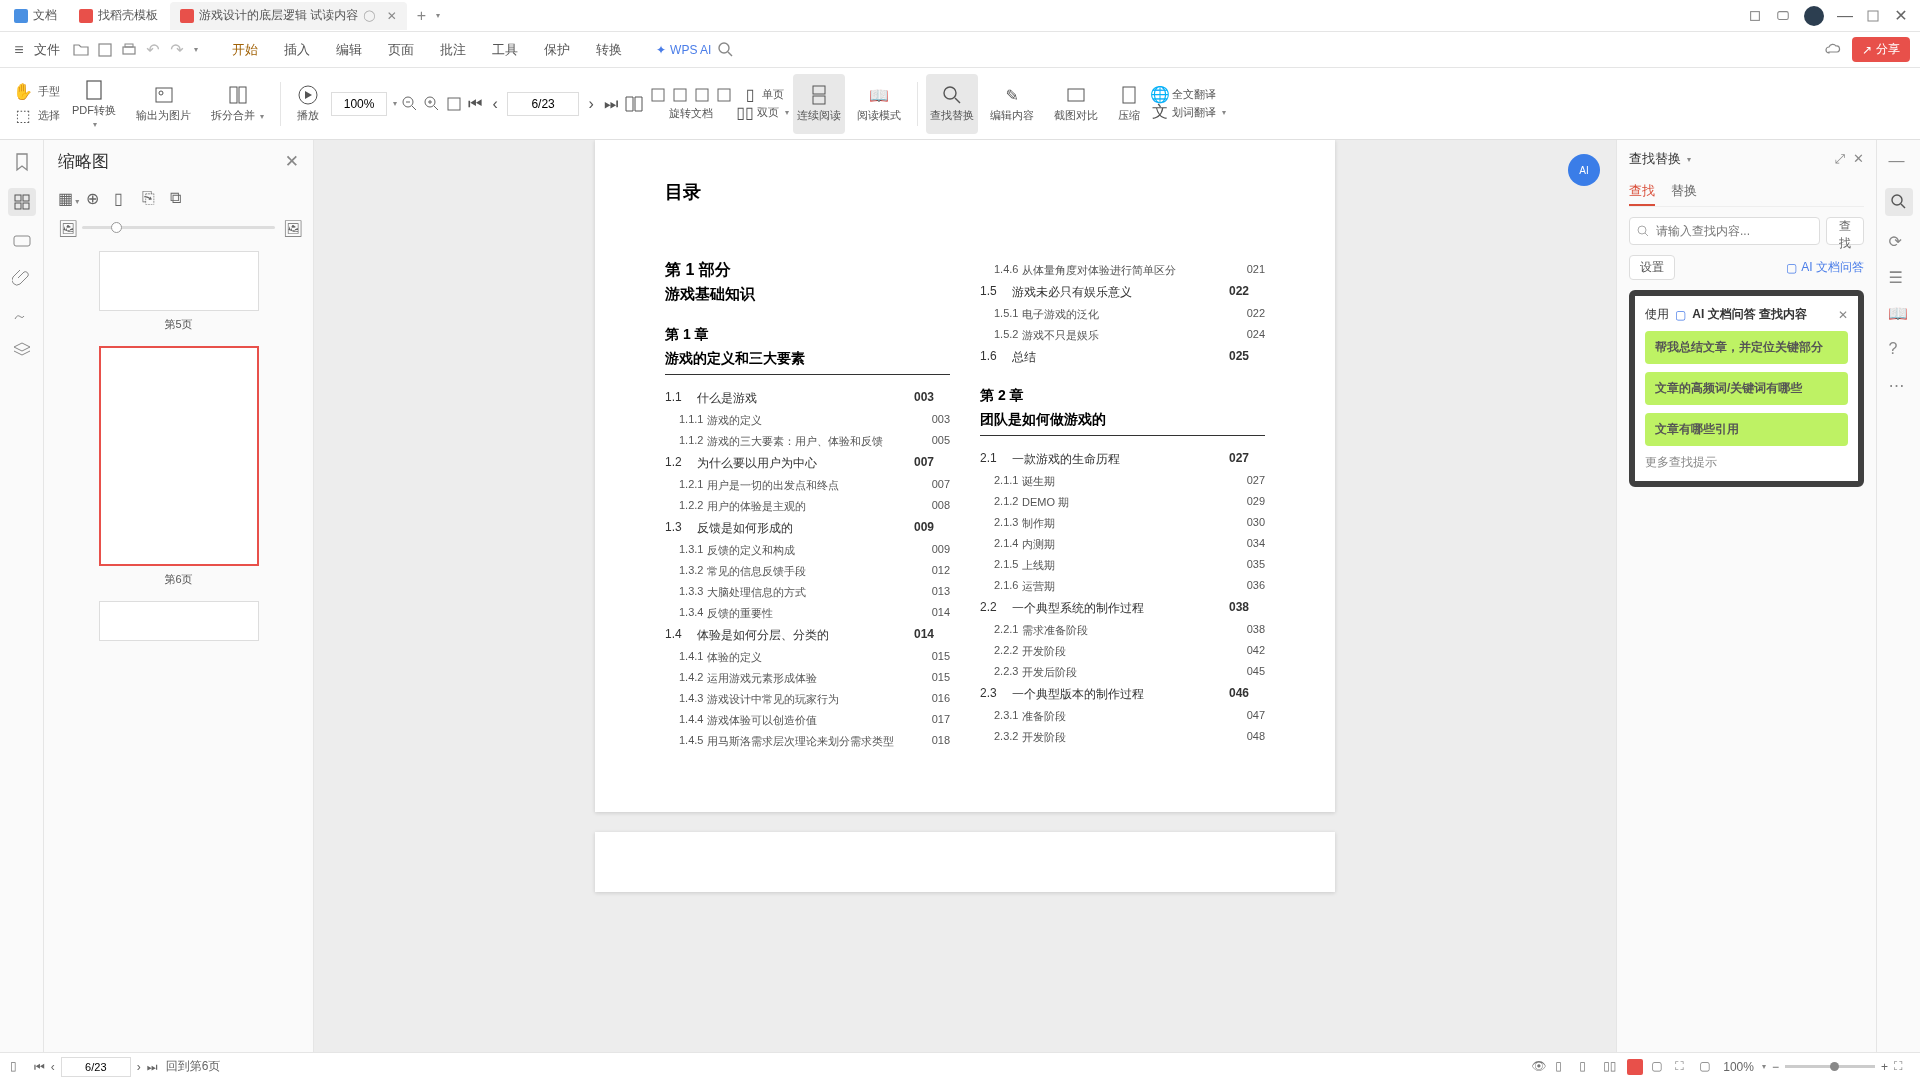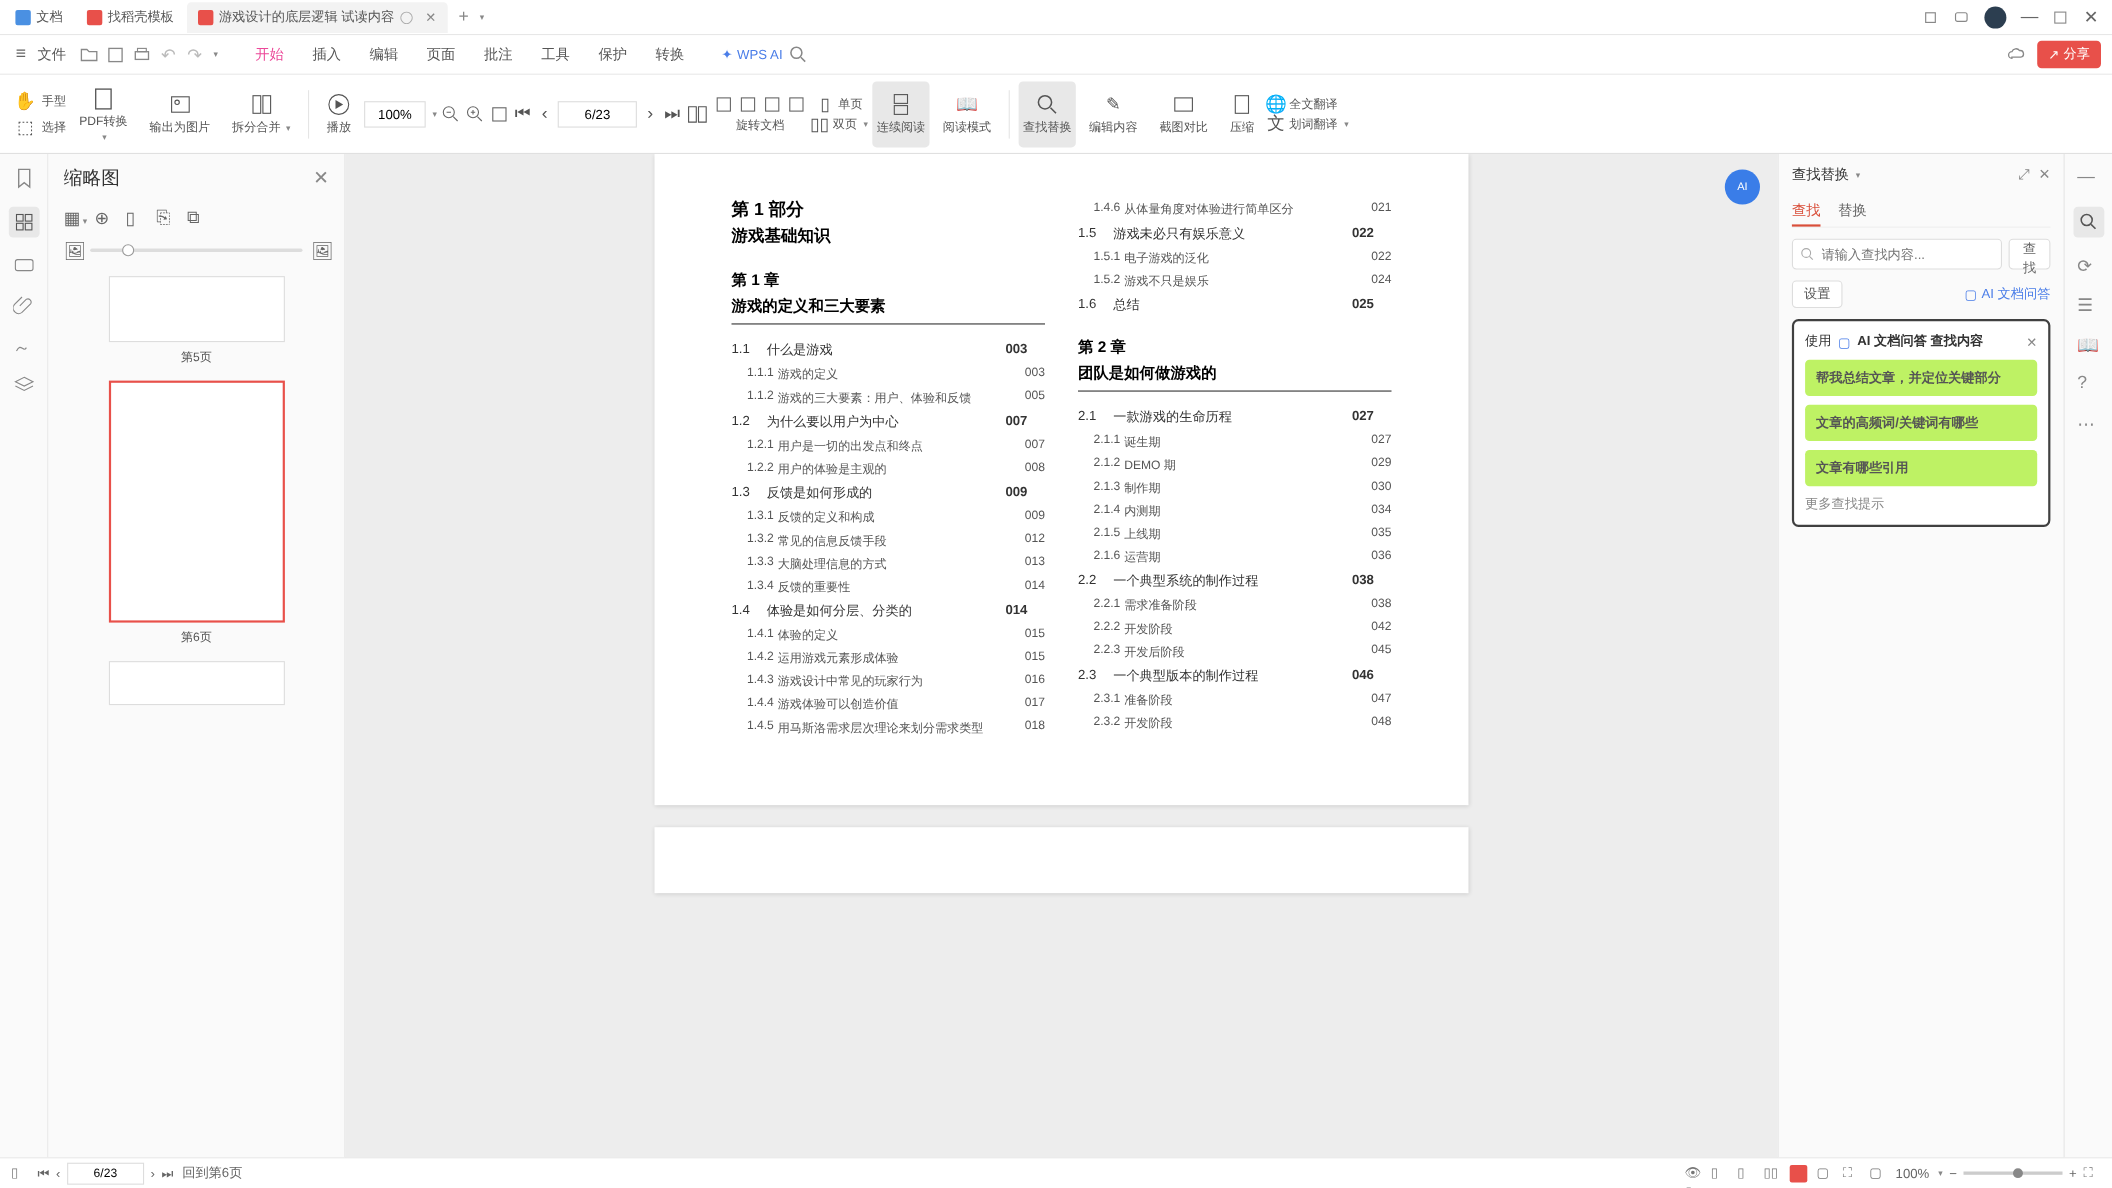--- a/index.html
+++ b/index.html
@@ -8,21 +8,21 @@
 .tab { display:flex; align-items:center; padding:0 10px; height:28px; font-size:12px; color:#555; gap:5px; border-radius:4px 4px 0 0; margin-right:2px; }
 .tab.active { background:#f3f3f3; }
 .tab-ico { width:14px; height:14px; border-radius:2px; }
 .tab-close { font-size:12px; color:#888; margin-left:6px; cursor:pointer; }
 .titlebar-right { margin-left:auto; display:flex; align-items:center; gap:14px; padding-right:8px; }
 .win-btn { width:14px; height:14px; display:flex; align-items:center; justify-content:center; color:#666; }
 .avatar { width:20px; height:20px; border-radius:50%; background:#2c3e50; }
 .menubar { height:36px; background:#fff; display:flex; align-items:center; padding:0 10px; border-bottom:1px solid #e5e5e5; gap:6px; }
 .menu-ico { width:18px; height:18px; color:#666; display:flex; align-items:center; justify-content:center; }
 .menu-item { font-size:13px; color:#555; padding:0 10px; cursor:pointer; }
-.menu-item.active { color:#ec4899; font-weight:500; }
+.menu-item.active { color:#a16207; font-weight:500; }
 .menubar-right { margin-left:auto; display:flex; align-items:center; gap:10px; }
 .share-btn { background:#e8504a; color:#fff; font-size:12px; padding:4px 10px; border-radius:4px; display:flex; align-items:center; gap:4px; }
 .wps-ai { color:#4a7de8; font-size:12px; display:flex; align-items:center; gap:4px; }
 .toolbar { height:72px; background:#fff; display:flex; align-items:center; padding:0 12px; border-bottom:1px solid #e0e0e0; gap:4px; }
 .tool-group { display:flex; flex-direction:column; align-items:center; padding:0 8px; height:60px; justify-content:center; gap:2px; }
 .tool-group-h { display:flex; align-items:center; gap:4px; }
 .tool-ico { width:22px; height:22px; color:#555; display:flex; align-items:center; justify-content:center; }
 .tool-lbl { font-size:11px; color:#555; }
 .tool-sep { width:1px; height:44px; background:#e5e5e5; margin:0 4px; }
 .zoom-box { display:flex; align-items:center; gap:4px; }
@@ -72,21 +72,21 @@
 .rp-tab { padding:4px 0; color:#666; cursor:pointer; }
 .rp-tab.active { color:#d94f3a; border-bottom:2px solid #d94f3a; }
 .rp-search { display:flex; gap:6px; }
 .rp-search input { flex:1; height:28px; border:1px solid #ddd; border-radius:4px; padding:0 8px 0 26px; font-size:12px; background:#fff; }
 .rp-search-wrap { position:relative; flex:1; }
 .rp-search-ico { position:absolute; left:7px; top:7px; color:#aaa; }
 .rp-btn { height:28px; padding:0 12px; font-size:12px; border:1px solid #ddd; background:#fff; border-radius:4px; color:#666; }
 .rp-row { display:flex; align-items:center; gap:8px; }
 .rp-setting { font-size:12px; color:#555; border:1px solid #ddd; padding:3px 10px; border-radius:4px; background:#fff; }
 .rp-ai-link { margin-left:auto; font-size:12px; color:#4a7de8; display:flex; align-items:center; gap:4px; }
-.ai-card { border:2px solid #404040; border-radius:6px; padding:10px; background:#fff; }
+.ai-card { border:6px solid #404040; border-radius:6px; padding:10px; background:#fff; }
 .ai-card-head { display:flex; align-items:center; font-size:12px; font-weight:500; color:#333; gap:6px; }
 .ai-card-close { margin-left:auto; color:#888; cursor:pointer; }
 .ai-sugg { font-size:12px; color:#555; background:#bef264; border-radius:4px; padding:8px 10px; margin-top:8px; cursor:pointer;font-weight:bold; }
 .ai-more { font-size:12px; color:#888; margin-top:8px; }
 .right-rail { width:44px; background:#fafafa; border-left:1px solid #e5e5e5; display:flex; flex-direction:column; align-items:center; padding-top:12px; gap:16px; }
 .statusbar { height:28px; background:#fff; border-top:1px solid #e5e5e5; display:flex; align-items:center; padding:0 10px; font-size:12px; color:#666; }
 .sb-left { display:flex; align-items:center; gap:8px; }
 .sb-nav { display:flex; align-items:center; gap:6px; }
 .sb-pg-input { width:70px; height:20px; border:1px solid #ddd; text-align:center; font-size:11px; }
 .sb-right { margin-left:auto; display:flex; align-items:center; gap:8px; }
@@ -422,20 +422,21 @@
         </div>
       <div class="thumb-item">
           <div class="thumb-img" style="height:40px"></div>
         </div>
     </div>
   </div>
 
   <div class="doc-area">
     <div class="float-badge">AI</div>
     <div class="page">
+      <div class="page-title">目录</div>
       <div class="toc-cols">
         <div class="toc-col">
           <div class="part-title">第 1 部分</div>
           <div class="part-sub">游戏基础知识</div>
           <div class="chap-title">第 1 章</div>
           <div class="chap-title-ul">游戏的定义和三大要素</div>
           <div id="toc-left">
               <div class="toc-row">
                 <span class="toc-num ">1.1</span>
                 <span class="toc-text ">什么是游戏</span>

